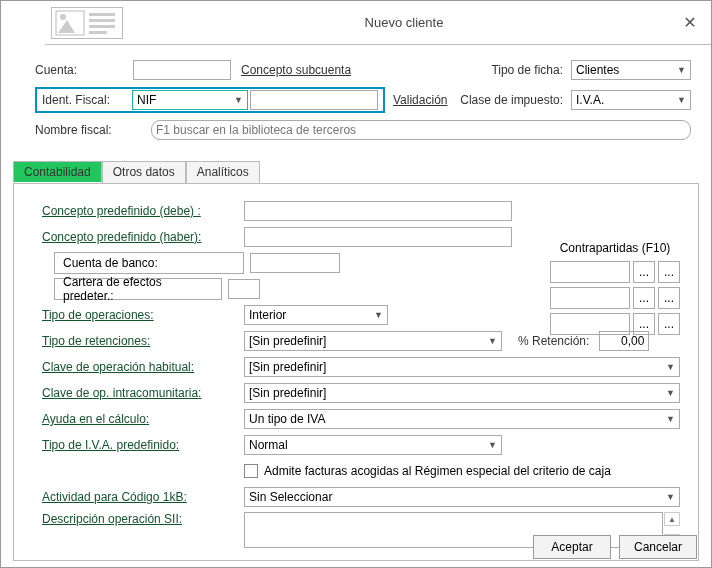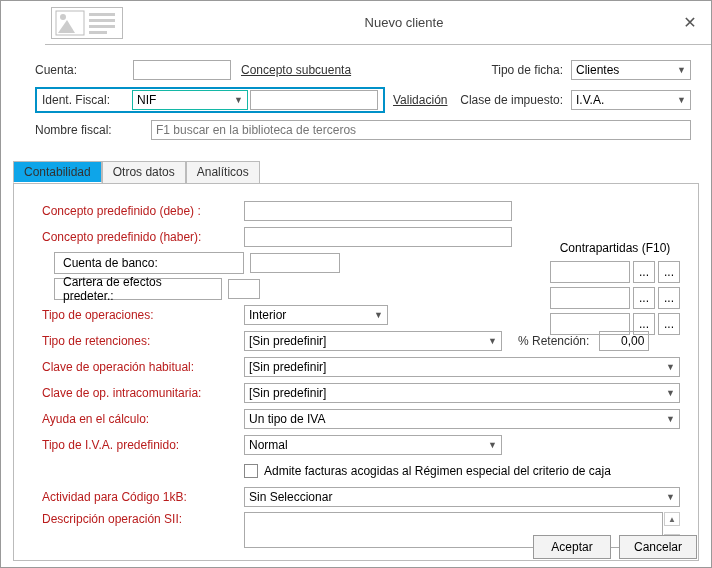--- a/index.html
+++ b/index.html
@@ -13,24 +13,24 @@
 .row { display: flex; align-items: center; margin-bottom: 6px; min-height: 22px; }
 .lbl { color: #333; }
 .txt { height: 20px; border: 1px solid #aaa; background:#fff; padding: 0 4px; }
 .sel { height: 20px; border: 1px solid #aaa; background:#fff; padding: 0 4px; display:flex; align-items:center; justify-content:space-between; }
 .sel .caret { font-size: 9px; color:#555; }
 .link { text-decoration: underline; color:#333; cursor:pointer; }
 .hl { border: 2px solid #0091c8; padding: 1px; display:flex; align-items:center; }
 .tabs { margin: 6px 12px 0 12px; border: 1px solid #bbb; border-top:none; height: 378px; position:relative; }
 .tabstrip { display:flex; position:absolute; top:-22px; left:-1px; }
 .tab { border:1px solid #bbb; border-bottom:none; padding: 3px 10px; background:#f4f4f4; margin-right:0; font-size:12px; color:#333; cursor:pointer; }
-.tab.active { background:#0ea5e9; border-bottom:1px solid #fff; position:relative; z-index:2; }
+.tab.active { background:#22c55e; border-bottom:1px solid #fff; position:relative; z-index:2; }
 .tabbody { padding: 16px 18px 10px 28px; border-top:1px solid #bbb; height:100%; overflow:hidden; }
 .formrow { display:flex; align-items:center; margin-bottom: 4px; min-height:22px; }
-.flabel { width: 202px; color:#b91c1c; }
+.flabel { width: 202px; color:#14532d;text-decoration:underline; }
 .btnlabel { border:1px solid #aaa; padding: 2px 8px; background:#fff; height:22px; display:flex; align-items:center; cursor:pointer; }
 .contrap { position:absolute; right:18px; top:14px; width:130px;margin-top:44px; }
 .contrap .hdr { text-align:center; margin-bottom:6px; }
 .cprow { display:flex; gap:3px; margin-bottom:4px; }
 .cpslot { flex:1; height:22px; border:1px solid #aaa; }
 .cpbtn { width:22px; height:22px; border:1px solid #aaa; display:flex; align-items:center; justify-content:center; cursor:pointer; }
 .chk { width:14px; height:14px; border:1px solid #888; margin-right:6px; }
 .footer { position:absolute; bottom:8px; right:14px; display:flex; gap:8px; }
 .btn { min-width:78px; height:24px; border:1px solid #999; background:#f3f3f3; display:flex; align-items:center; justify-content:center; cursor:pointer; padding: 0 14px; }
 .placeholder { color:#8a8a8a; }
@@ -83,21 +83,21 @@
     <span style="flex:1"></span>
     <span class="lbl" style="margin-right:8px">Clase de impuesto:</span>
     <div class="sel" style="width:120px">
       <span>I.V.A.</span>
         <span class="caret">▼</span>
     </div>
   </div>
 
   <div class="row">
     <span class="lbl" style="width:116px">Nombre fiscal:</span>
-    <input class="txt placeholder" style="flex: 1 1 0%;" placeholder="F1 buscar en la biblioteca de terceros">
+    <input class="txt placeholder" style="flex: 1 1 0%; border-radius: 9px;" placeholder="F1 buscar en la biblioteca de terceros">
   </div>
 </div>
 
 <div style="height:22px"></div>
 <div class="tabs">
   <div class="tabstrip">
     <div class="tab active">Contabilidad</div>
     <div class="tab">Otros datos</div>
     <div class="tab">Analíticos</div>
   </div>

